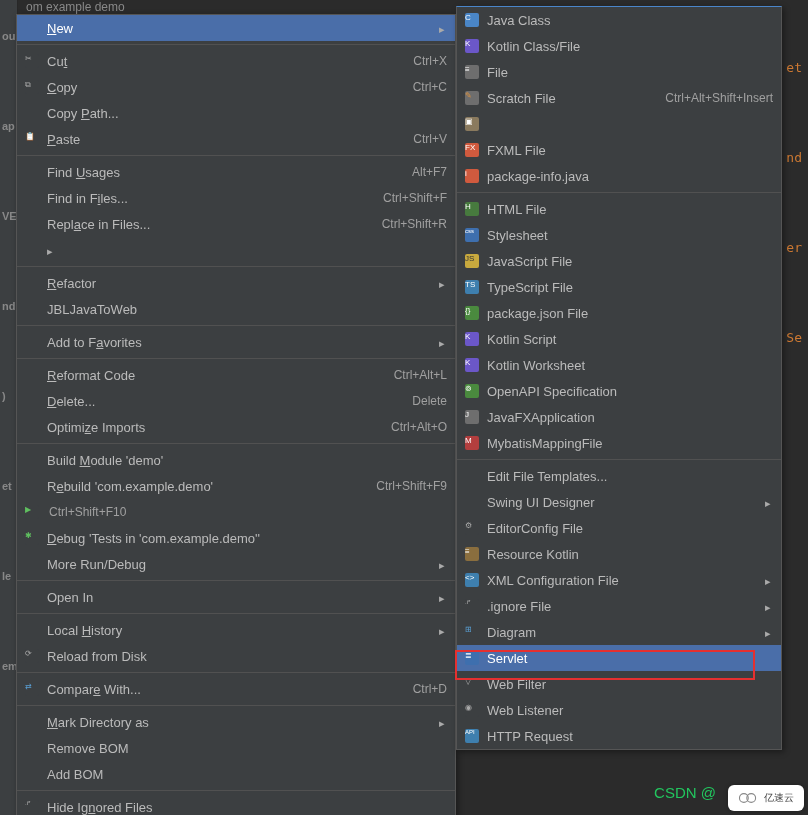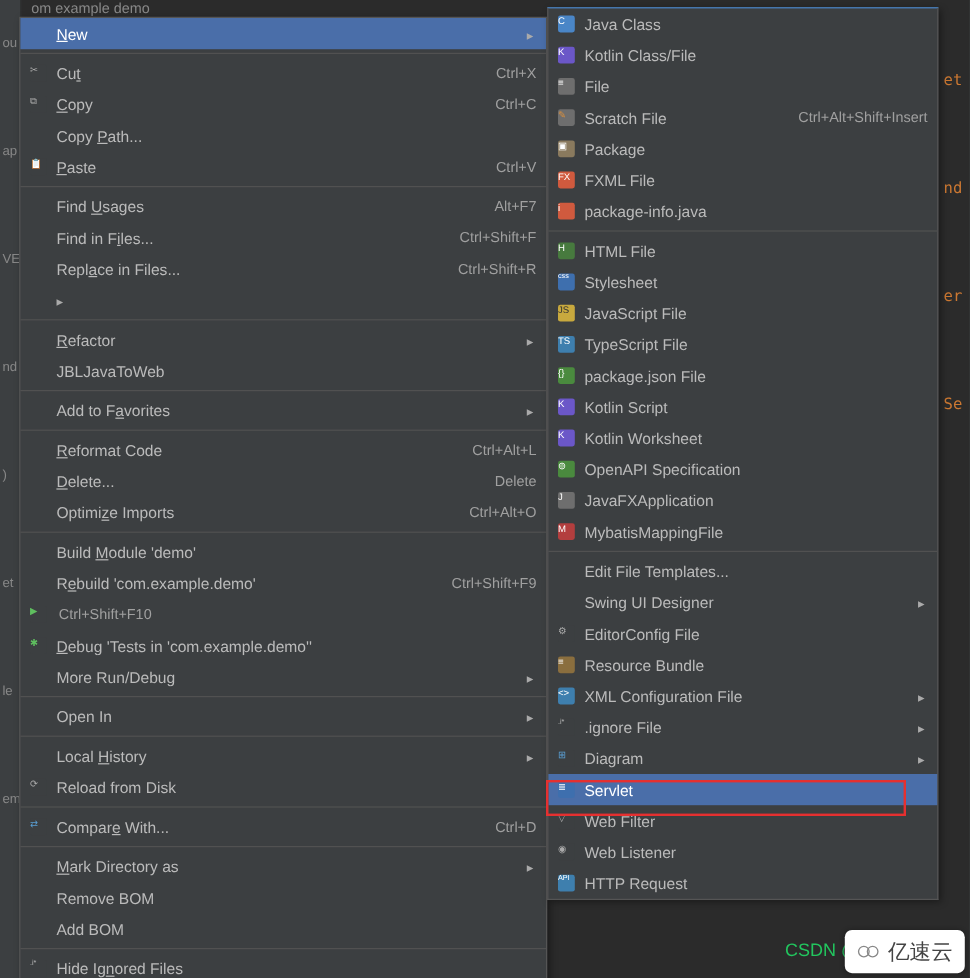--- a/index.html
+++ b/index.html
@@ -9,21 +9,21 @@
     background: #2b2b2b;
     color: #bbbbbb;
     width: 808px;
     height: 815px;
     overflow: hidden;
     position: relative;
   }
   .bg-gutter {
     position: absolute; left:0; top:0; width:18px; height:100%;
     background:#3c3f41; border-right:1px solid #282828;
-    color:#888; font-size:11px;
+    color:#888; font-size:11px;font-weight:bold;
   }
   .bg-gutter span { position:absolute; left:2px; }
   .bg-code { position:absolute; left:320px; top:20px; right:0; color:#777; font-family:monospace; font-size:13px;}
   .bg-code .kw { color:#cc7832; }
   .context-menu {
     position: absolute;
     background: #3c3f41;
     border: 1px solid #555;
     box-shadow: 2px 2px 6px rgba(0,0,0,.4);
   }
@@ -42,21 +42,21 @@
   .row .arrow {
     width: 8px; color:#aaa;
     margin-left:6px;
   }
   .row .arrow::after { content:"▸"; font-size:11px;}
   .row.highlight { background: #4a6ea9; color:#fff; }
   .sep { height:1px; background:#515151; margin: 3px 0;}
   .boxed { position:absolute; border:2px solid #e53030; pointer-events:none; }
   .watermark {
     position:absolute; right:4px; bottom:4px; background:#fff; color:#444;
-    padding:6px 10px; border-radius:6px; font-size:18px; display:flex; align-items:center;
+    padding:6px 10px; border-radius:6px; font-size:10px; display:flex; align-items:center;
     box-shadow:0 0 4px rgba(0,0,0,.3);
   }
   .watermark svg { width:22px; height:14px; margin-right:4px;}
   .csdn { position:absolute; right:92px; bottom:14px; color:#22c55e; font-size:15px;}
   .partial-top { position:absolute; left:26px; top:0px; color:#888; font-size:12px;}
   
   .ic { width:14px; height:14px; border-radius:2px; display:inline-flex; align-items:center;justify-content:center; font-size:8px; color:#fff;}
 </style>
 </head>
 <body>
@@ -261,21 +261,20 @@
       <span class="icon">
         <span class="ic" style="background: rgb(110, 110, 110); color: rgb(216, 143, 62);">✎</span>
       </span>
       <span class="label">Scratch File</span>
       <span class="shortcut">Ctrl+Alt+Shift+Insert</span>
     </div>
     <div class="row">
       <span class="icon">
         <span class="ic" style="background: rgb(138, 122, 94); color: rgb(255, 255, 255);">▣</span>
       </span>
-      <span class="label">Package</span>
     </div>
     <div class="row">
       <span class="icon">
         <span class="ic" style="background: rgb(208, 90, 62); color: rgb(255, 255, 255);">FX</span>
       </span>
       <span class="label">FXML File</span>
     </div>
     <div class="row">
       <span class="icon">
         <span class="ic" style="background: rgb(208, 90, 62); color: rgb(255, 255, 255);">i</span>
@@ -356,21 +355,21 @@
     <div class="row">
       <span class="icon">
         <span class="ic" style="background: rgb(60, 63, 65); color: rgb(170, 170, 170);">⚙</span>
       </span>
       <span class="label">EditorConfig File</span>
     </div>
     <div class="row">
       <span class="icon">
         <span class="ic" style="background: rgb(138, 110, 62); color: rgb(255, 255, 255);">≡</span>
       </span>
-      <span class="label">Resource Bundle</span>
+      <span class="label">Resource Kotlin</span>
     </div>
     <div class="row">
       <span class="icon">
         <span class="ic" style="background: rgb(62, 127, 174); color: rgb(255, 255, 255);">&lt;&gt;</span>
       </span>
       <span class="label">XML Configuration File</span>
       <span class="arrow"></span>
     </div>
     <div class="row">
       <span class="icon">

